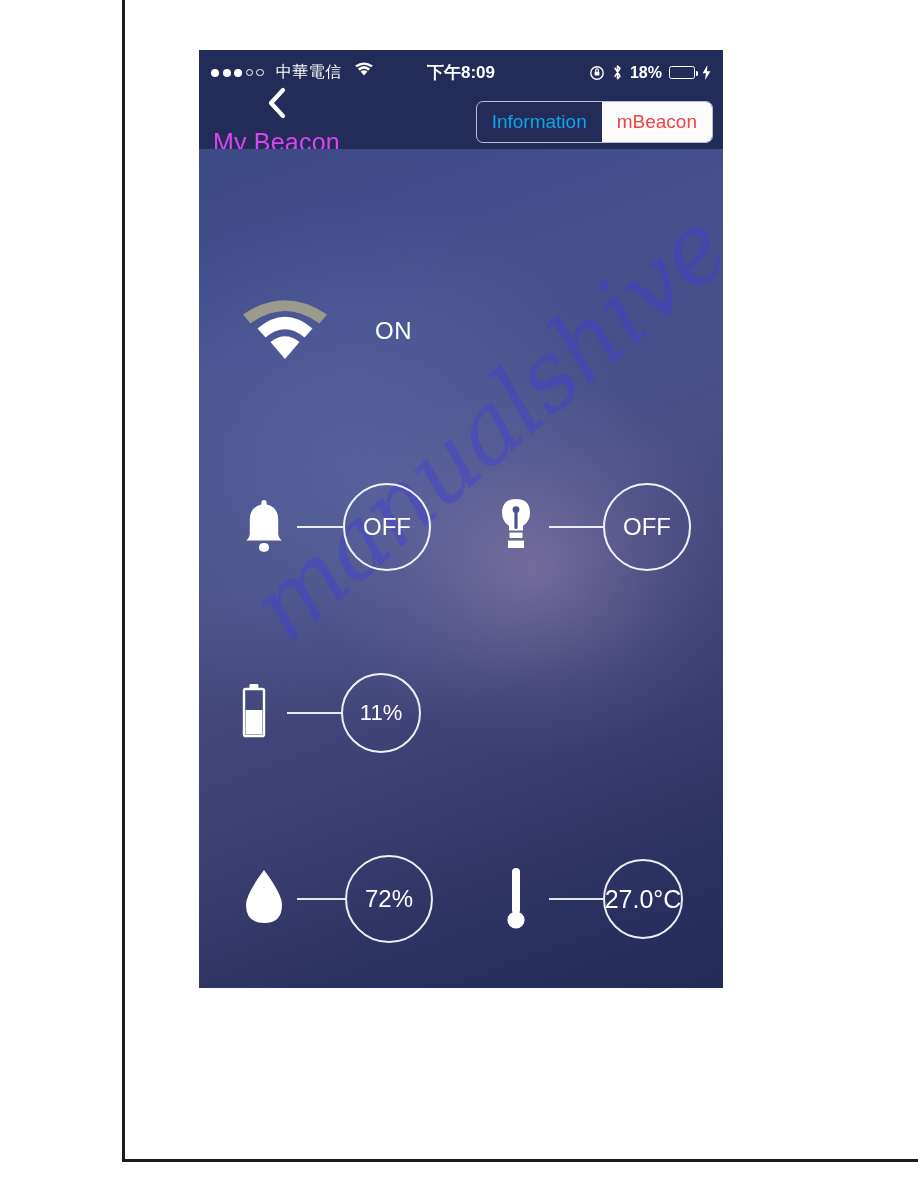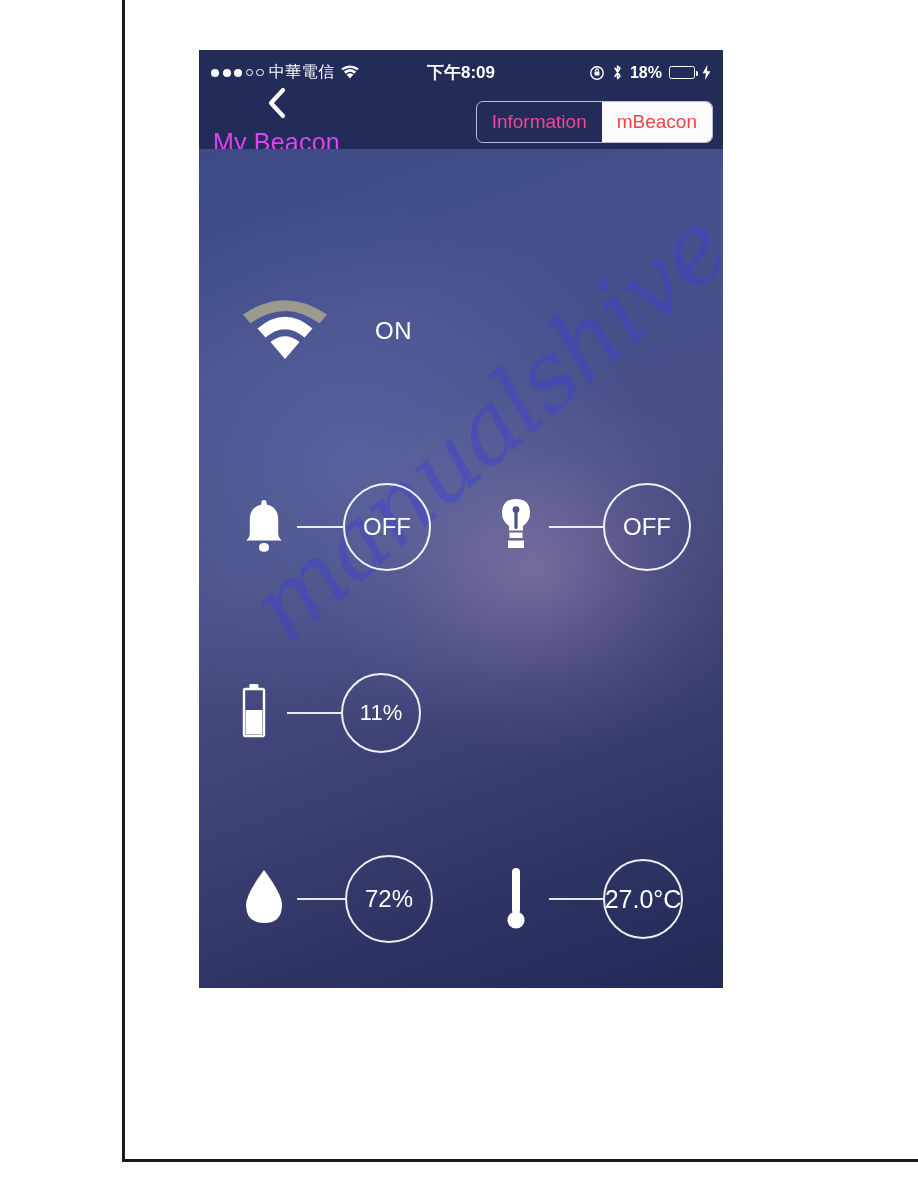--- a/index.html
+++ b/index.html
@@ -49,21 +49,21 @@
     position: relative;
     height: 45px;
     background: #232c58;
     display: flex;
     align-items: center;
     color: #ffffff;
     font-size: 16px;
     padding: 0 12px;
     box-sizing: border-box;
   }
-  .sb-left { display: flex; align-items: center; gap: 5px; }
+  .sb-left { display: flex; gap: 12px; }
   .dots { display: flex; align-items: center; gap: 3.5px; }
   .dot {
     width: 8px; height: 8px; border-radius: 50%;
     background: #ffffff;
   }
   .dot.empty {
     background: transparent;
     border: 1.4px solid #ffffff;
     width: 5.4px; height: 5.4px;
   }
@@ -135,21 +135,21 @@
     overflow: hidden;
     height: 40px;
     background: #232c58;
   }
   .seg {
     display: flex;
     align-items: center;
     justify-content: center;
     padding: 0 15px;
     font-size: 19px;
-    color: #ec4899;
+    color: #0ea5e9;
     cursor: pointer;
     white-space: nowrap;
   }
   .seg.active {
     background: #fbfbfb;
     color: #ef4444;
   }
 
   
   .dash {

